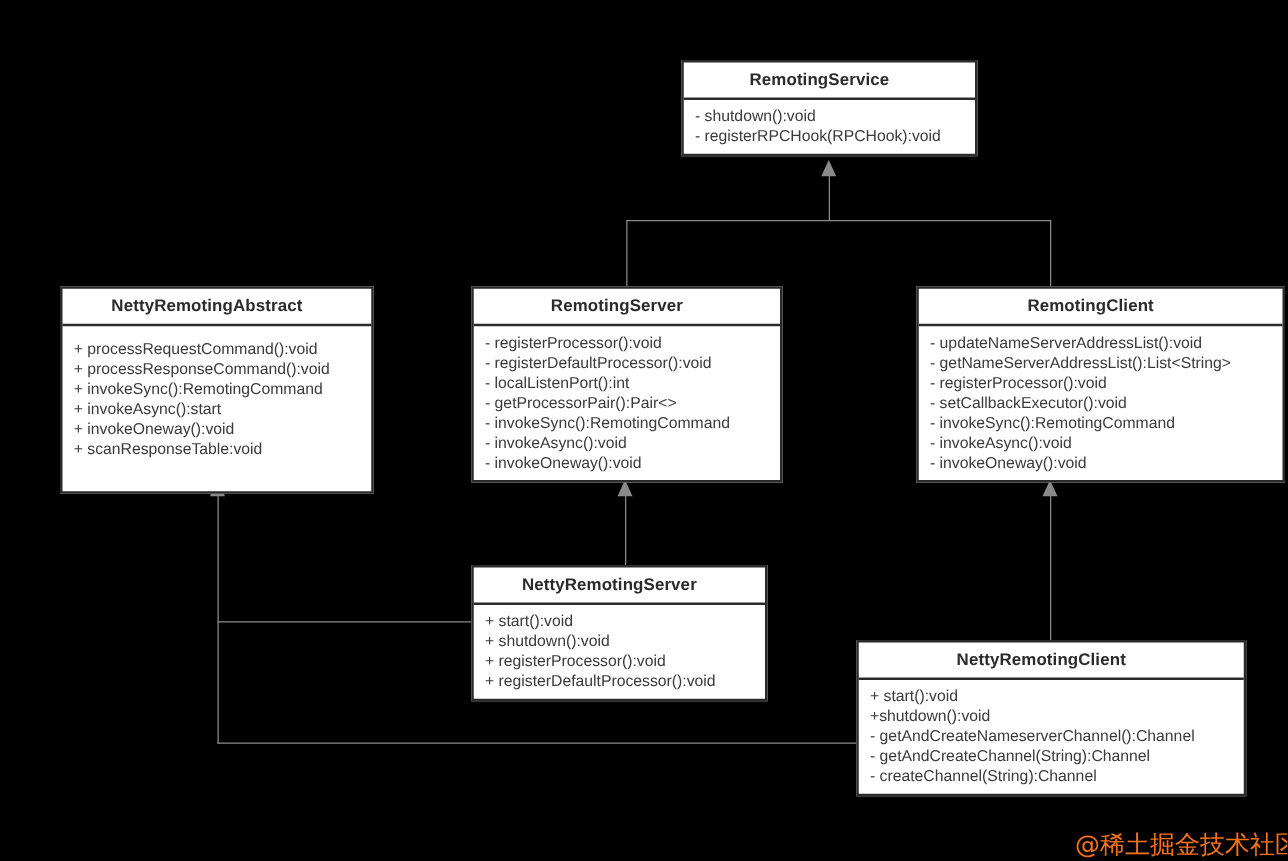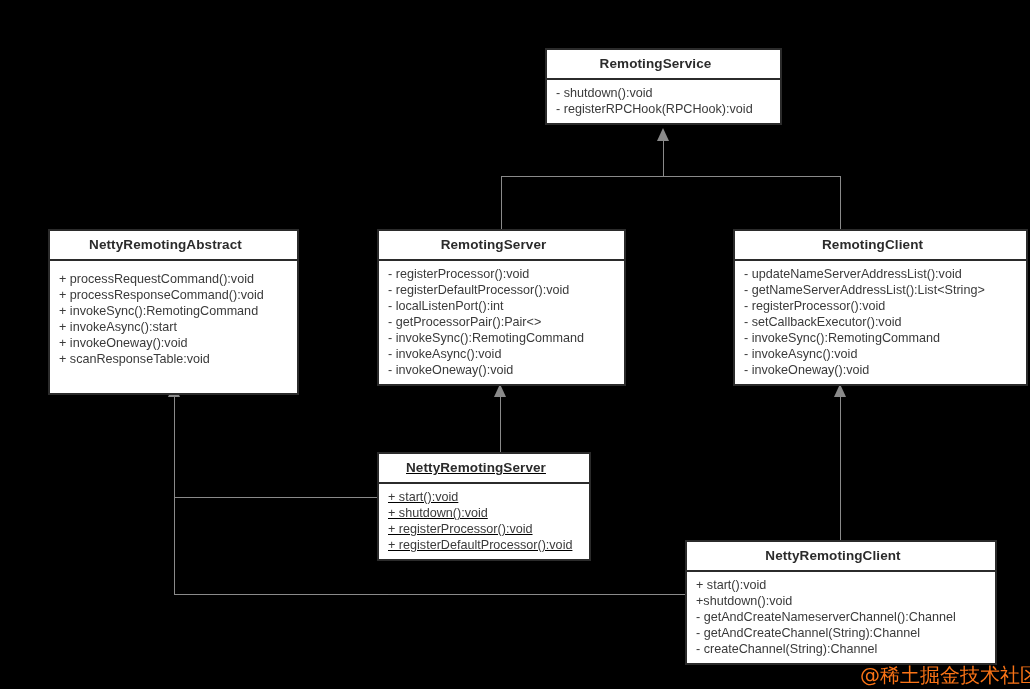--- a/index.html
+++ b/index.html
@@ -128,31 +128,31 @@
       <div class="member">- updateNameServerAddressList():void</div>
       <div class="member">- getNameServerAddressList():List&lt;String&gt;</div>
       <div class="member">- registerProcessor():void</div>
       <div class="member">- setCallbackExecutor():void</div>
       <div class="member">- invokeSync():RemotingCommand</div>
       <div class="member">- invokeAsync():void</div>
       <div class="member">- invokeOneway():void</div>
     </div>
   </div>
 
-  <div class="uml-box" style="left:377px; top:452px; width:214px;text-decoration:underline;">
+  <div class="uml-box" style="left:377px; top:452px; width:237px;">
     <div class="uml-title">NettyRemotingServer</div>
     <div class="uml-members">
       <div class="member">+ start():void</div>
       <div class="member">+ shutdown():void</div>
       <div class="member">+ registerProcessor():void</div>
       <div class="member">+ registerDefaultProcessor():void</div>
     </div>
   </div>
 
-  <div class="uml-box" style="left:685px; top:540px; width:312px;">
+  <div class="uml-box" style="left:685px; top:512px; width:312px;">
     <div class="uml-title">NettyRemotingClient</div>
     <div class="uml-members">
       <div class="member">+ start():void</div>
       <div class="member">+shutdown():void</div>
       <div class="member">- getAndCreateNameserverChannel():Channel</div>
       <div class="member">- getAndCreateChannel(String):Channel</div>
       <div class="member">- createChannel(String):Channel</div>
     </div>
   </div>
 

